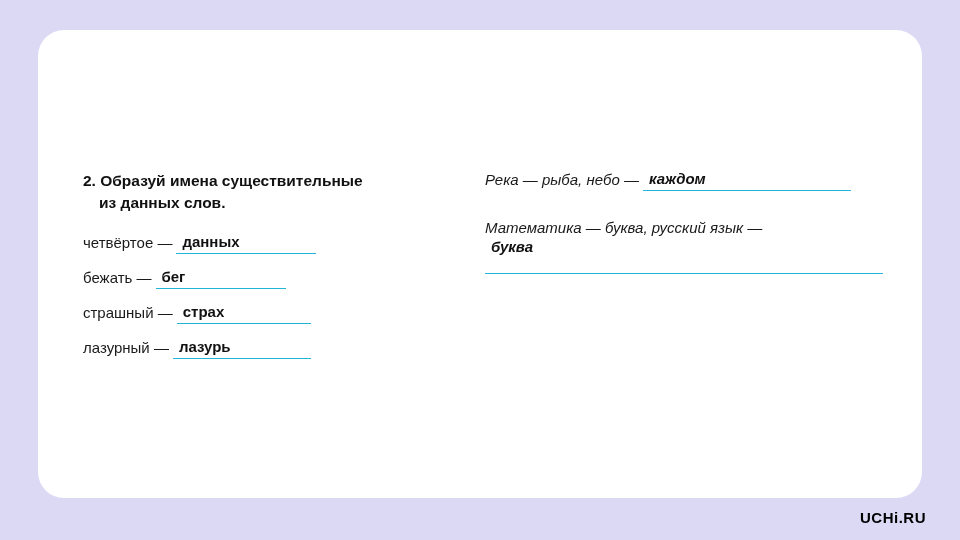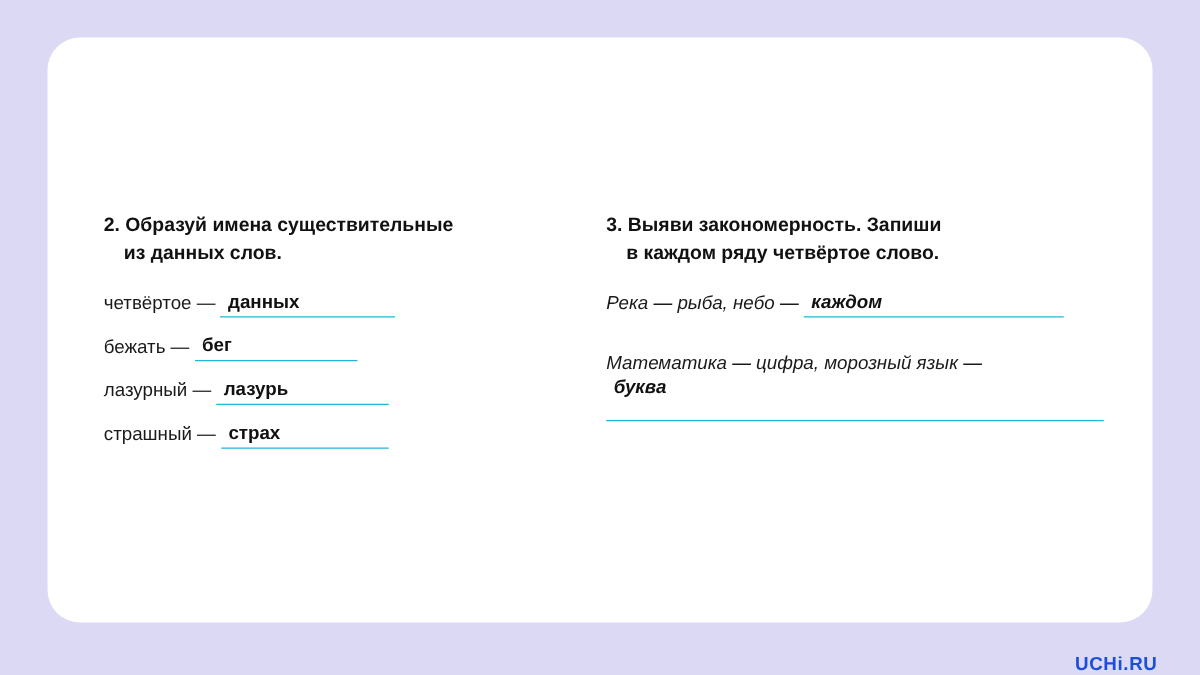--- a/index.html
+++ b/index.html
@@ -100,24 +100,24 @@
     border-bottom: 1.6px solid #22b5d6;
     padding: 0 6px 18px 6px;
     width: 386px;
   }
   .row-wrapped .text-line {
     padding-bottom: 2px;
   }
   .brand {
     position: absolute;
     right: 34px;
-    bottom: 0;
+    bottom: 14px;
     font-size: 15px;
     font-weight: bold;
-    color: #1d4ed8;
+    color: #000000;
     letter-spacing: 0.5px;
   }
 </style>
 </head>
 <body>
 
 <div class="slide">
   <div class="card">
 
     <div class="columns">
@@ -136,56 +136,52 @@
         </div>
 
         <div class="line-row">
           <span class="prompt">бежать —</span>
           <span class="answer-wrap w2">
             <span class="answer">бег</span>
           </span>
         </div>
 
         <div class="line-row">
+          <span class="prompt">страшный —</span>
+          <span class="answer-wrap w3">
+            <span class="answer">страх</span>
+          </span>
+        </div>
+
+        <div class="line-row">
           <span class="prompt">лазурный —</span>
           <span class="answer-wrap w4">
             <span class="answer">лазурь</span>
           </span>
         </div>
-
-        <div class="line-row">
-          <span class="prompt">страшный —</span>
-          <span class="answer-wrap w3">
-            <span class="answer">страх</span>
-          </span>
-        </div>
       </div>
 
       <div class="col-right">
-        <div class="task-title">
-          <span>3. Выяви закономерность. Запиши</span>
-          <span class="indent">в каждом ряду четвёртое слово.</span>
-        </div>
 
         <div class="row-r">
           <div class="inline">
             <span class="prompt">Река — рыба, небо —</span>
             <span class="answer-wrap rw1">
               <span class="answer">каждом</span>
             </span>
           </div>
         </div>
 
         <div class="row-r">
           <div class="inline">
           </div>
         </div>
 
         <div class="row-r row-wrapped">
-          <div class="text-line">Математика — цифра, морозный язык —</div>
+          <div class="text-line">Математика — буква, русский язык —</div>
           <span class="full-line">
             <span class="answer">буква</span>
           </span>
         </div>
       </div>
 
     </div>
   </div>
 
   <div class="brand">UCHi.RU</div>

